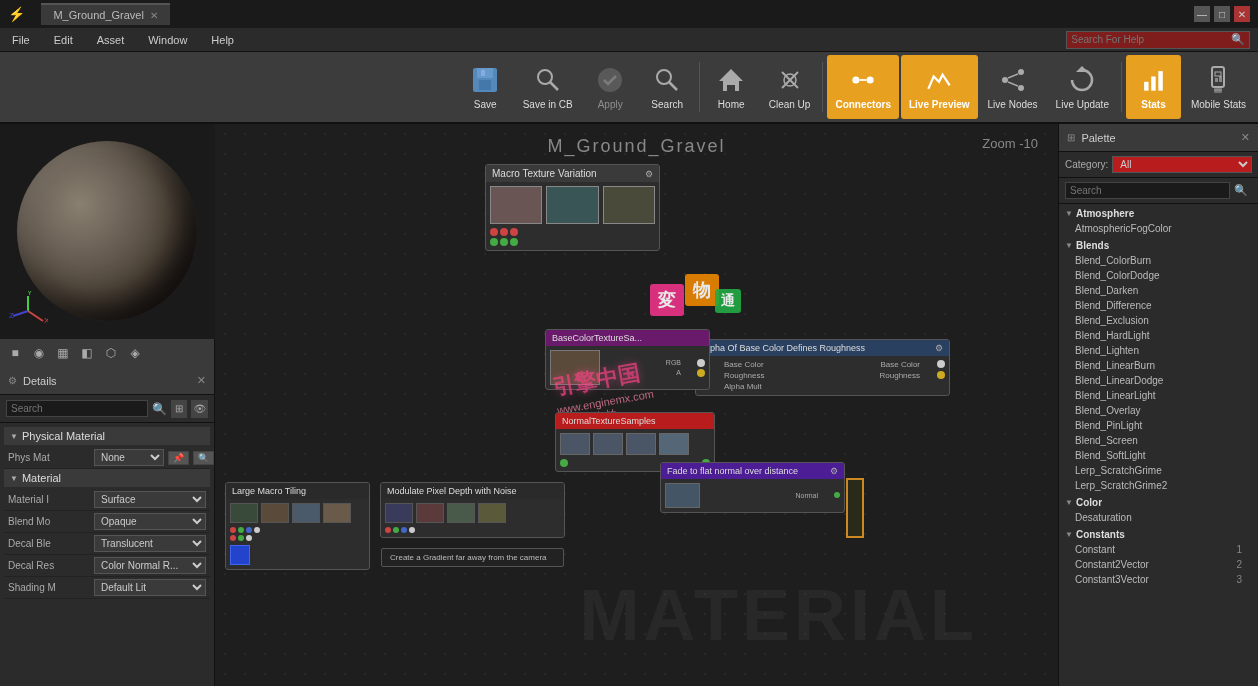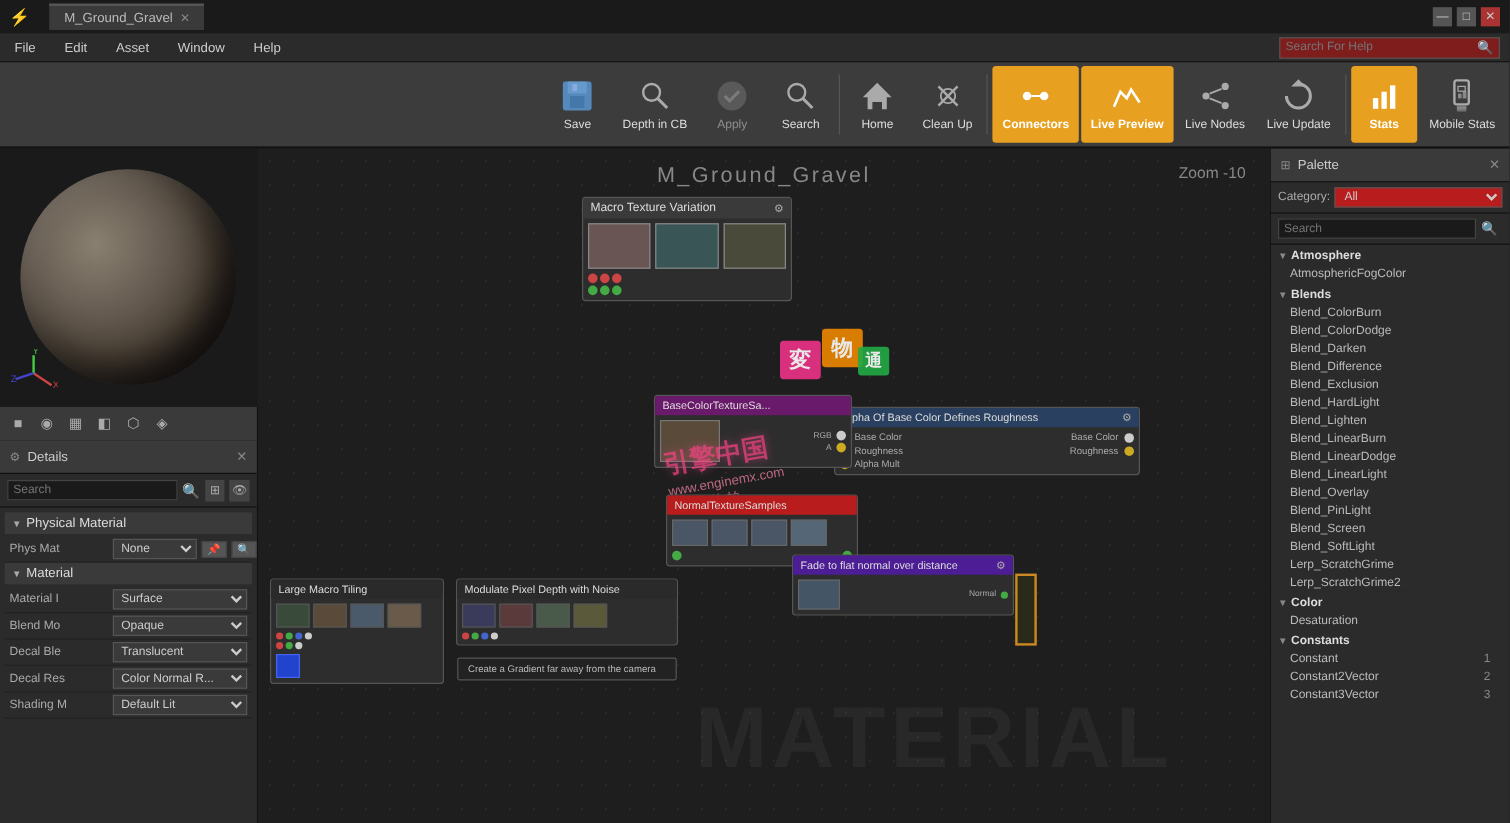--- a/index.html
+++ b/index.html
@@ -67,21 +67,21 @@
     #graph-area { flex: 1; background: #1e1e1e; position: relative; overflow: hidden; }
     #graph-bg { position: absolute; inset: 0; background-image: radial-gradient(circle, #2a2a2a 1px, transparent 1px); background-size: 20px 20px; }
     #graph-title { position: absolute; top: 12px; left: 50%; transform: translateX(-50%); color: #888; font-size: 18px; font-weight: 300; letter-spacing: 2px; }
     #zoom-label { position: absolute; top: 12px; right: 20px; color: #888; font-size: 13px; }
     #material-label { position: absolute; bottom: 30px; right: 80px; color: rgba(100,100,100,0.15); font-size: 72px; font-weight: bold; letter-spacing: 4px; pointer-events: none; }
 
     
     .node { position: absolute; background: #2d2d2d; border: 1px solid #555; border-radius: 3px; font-size: 9px; min-width: 100px; }
     .node-title { background: #3a3a3a; padding: 3px 6px; color: #ddd; font-size: 10px; display: flex; align-items: center; justify-content: space-between; border-radius: 2px 2px 0 0; }
     .node-body { padding: 4px; display: flex; gap: 8px; }
-    .pin { display: flex; align-items: flex-end; gap: 2px; font-size: 8px; color: #bbb; }
+    .pin { display: flex; align-items: flex-start; gap: 14px; font-size: 8px; color: #bbb; }
     .pin-dot { width: 8px; height: 8px; border-radius: 50%; background: #888; flex-shrink: 0; }
     .pin-dot.red { background: #cc4444; }
     .pin-dot.green { background: #44aa44; }
     .pin-dot.white { background: #cccccc; }
     .pin-dot.yellow { background: #ccaa22; }
     .pin-dot.blue { background: #4466cc; }
 
     
     .tooltip-box { position: absolute; background: #222; border: 1px solid #555; padding: 4px 8px; color: #bbb; font-size: 9px; border-radius: 2px; }
 
@@ -157,21 +157,21 @@
     <span class="label">Save</span>
   </div>
 
   <div class="tool-btn">
     <div class="icon-shape">
       <svg width="32" height="32" viewBox="0 0 32 32">
           <circle cx="13" cy="13" r="7" fill="none" stroke="#aaa" stroke-width="2"></circle>
           <line x1="18" y1="18" x2="26" y2="26" stroke="#aaa" stroke-width="2.5"></line>
         </svg>
     </div>
-    <span class="label">Depth in CB</span>
+    <span class="label">Save in CB</span>
   </div>
 
   <div class="tool-btn" style="opacity:0.5;">
     <div class="icon-shape">
       <svg width="32" height="32" viewBox="0 0 32 32">
           <circle cx="16" cy="16" r="12" fill="#777"></circle>
           <polyline points="10,16 14,20 22,12" fill="none" stroke="#bbb" stroke-width="2.5"></polyline>
         </svg>
     </div>
     <span class="label">Apply</span>

